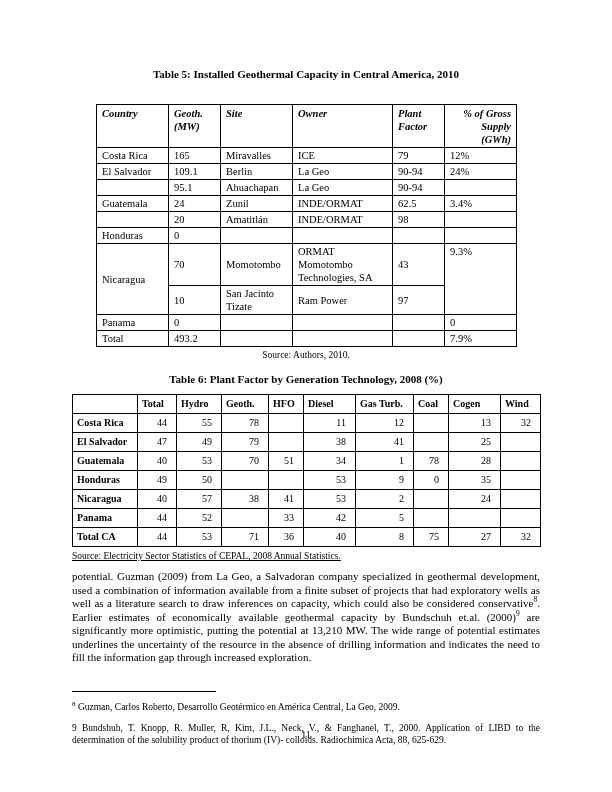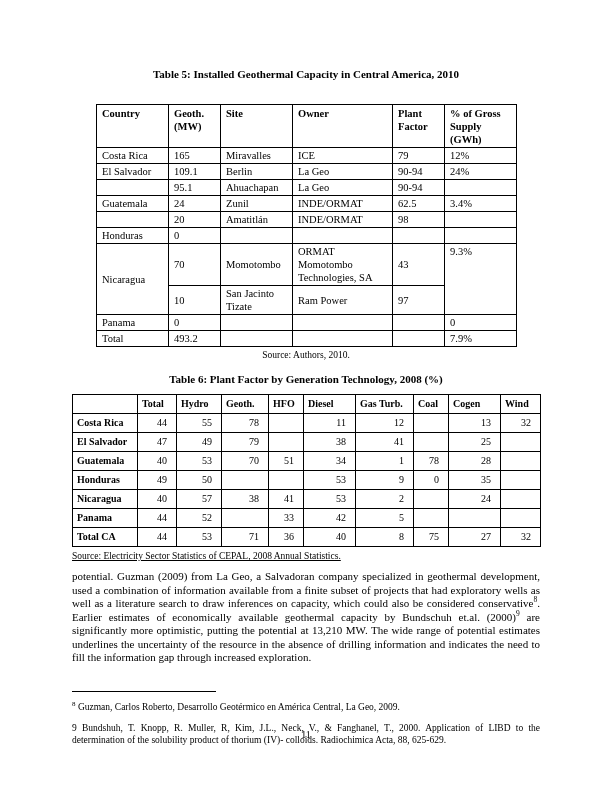--- a/index.html
+++ b/index.html
@@ -20,22 +20,22 @@
   
   table.t5 {
     border-collapse: collapse; table-layout: fixed;
     width: 420px; margin: 24px 0 0 24px;
   }
   table.t5 th, table.t5 td {
     border: 1px solid #000; font-size: 10.5px;
     padding: 1px 5px; vertical-align: middle; text-align: left;
     line-height: 13px; overflow: hidden;
   }
-  table.t5 th { font-weight: bold; vertical-align: top; padding-top: 2px; }
-  table.t5 th.center { text-align: left; }
+  table.t5 th { font-weight: bold; vertical-align: top; padding-top: 2px; font-style: italic; }
+  table.t5 th.center { text-align: right; }
   .pre { white-space: pre-line; }
   .va-top { vertical-align: top !important; margin-left: 18px; }
   .va-mid { vertical-align: middle !important; }
   table.t5 td { height: 14px; }
   .t5-source { font-size: 9.5px; text-align: center; margin-top: 3px; }
   
   .t6-title { margin-top: 13px; }
   table.t6 {
     border-collapse: collapse; table-layout: fixed;
     width: 468px; margin-top: 9px;

